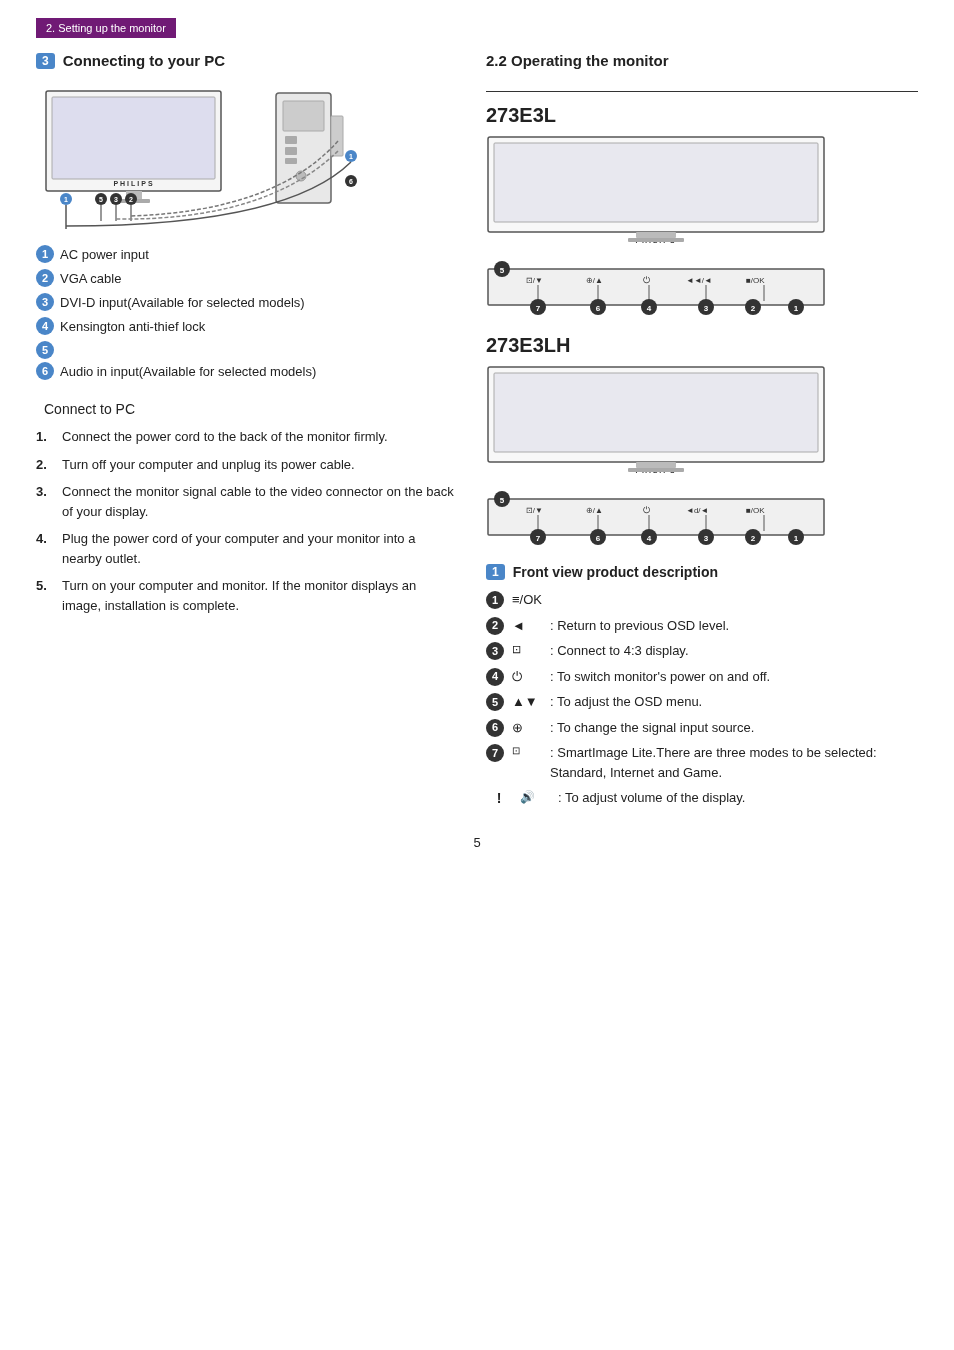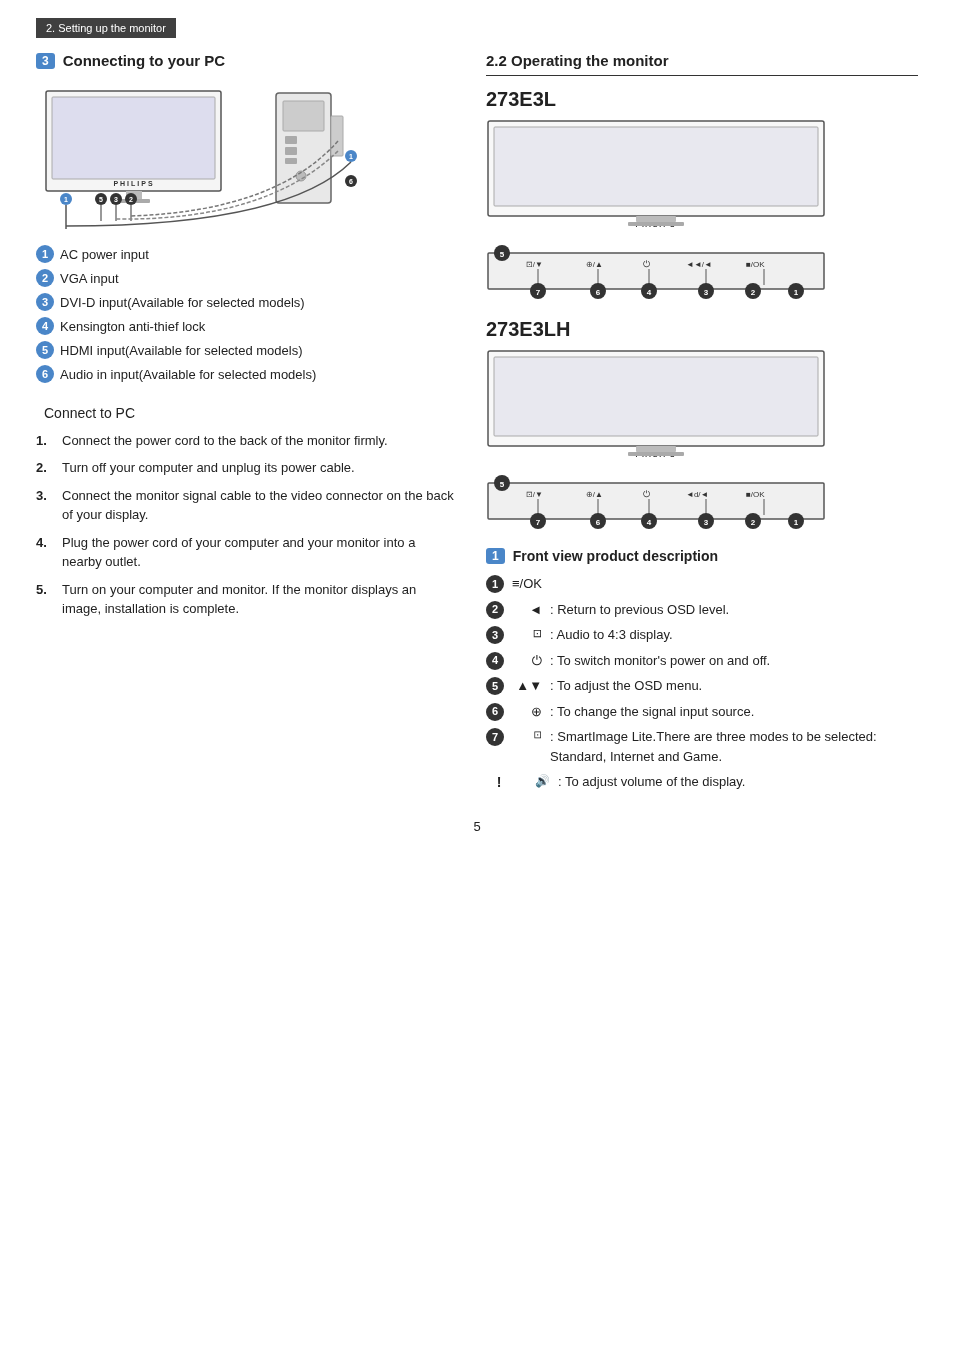--- a/index.html
+++ b/index.html
@@ -15,21 +15,21 @@
 
     .page-wrapper {
       width: 954px;
       min-height: 1350px;
       padding: 18px 36px 30px 36px;
       position: relative;
     }
 
     
     .header-bar {
-      background: #404040;
+      background: #701a75;
       color: #fff;
       font-size: 11px;
       padding: 4px 10px;
       margin-bottom: 14px;
       display: inline-block;
     }
 
     
     .two-col {
       display: flex;
@@ -157,21 +157,21 @@
     .desc-list li {
       display: flex;
       align-items: flex-start;
       gap: 8px;
       margin-bottom: 6px;
       line-height: 1.5;
     }
 
     .desc-icon-cell {
       min-width: 30px;
-      text-align: right;
+      text-align: left;
       font-size: 13px;
     }
 
     .desc-text {
       flex: 1;
     }
 
     
     .page-num {
       text-align: center;
@@ -252,33 +252,32 @@
         </svg>
       </div>
 
       <ul class="conn-list">
         <li>
           <span class="num-circle">1</span>
           <span>AC power input</span>
         </li>
         <li>
           <span class="num-circle">2</span>
-          <span>VGA input</span>
+          <span>VGA cable</span>
         </li>
         <li>
           <span class="num-circle">3</span>
           <span>DVI-D input(Available for selected models)</span>
         </li>
         <li>
           <span class="num-circle">4</span>
           <span>Kensington anti-thief lock</span>
         </li>
         <li>
           <span class="num-circle">5</span>
-          <span>HDMI input(Available for selected models)</span>
         </li>
         <li>
           <span class="num-circle">6</span>
           <span>Audio in input(Available for selected models)</span>
         </li>
       </ul>
 
       <div class="connect-pc-title">Connect to PC</div>
 
       <ol class="steps-list">
@@ -301,21 +300,21 @@
         <li>
           <span class="step-num">5.</span>
           <span>Turn on your computer and monitor. If the monitor displays an image, installation is complete.</span>
         </li>
       </ol>
 
     </div>
 
     <div class="right-col">
 
-      <div style="border-bottom:1.5px solid #333;padding-bottom:6px;margin-bottom:12px;">
+      <div style="border-bottom:1.5px solid #333;padding-bottom:22px;margin-bottom:12px;">
         <span class="operating-title" style="border-bottom:none;">2.2  Operating the monitor</span>
       </div>
 
       <div>
         <div class="model-name">273E3L</div>
 
         <div style="width:340px; margin-bottom:4px;">
           <svg width="340" height="115" viewBox="0 0 340 115">
 
             <rect x="2" y="2" width="336" height="95" rx="2" fill="#f8f8f8" stroke="#555" stroke-width="1.5"></rect>
@@ -439,21 +438,21 @@
           <span class="desc-icon-cell">≡/OK</span>
         </li>
         <li>
           <span class="num-circle dark">2</span>
           <span class="desc-icon-cell">◄</span>
           <span class="desc-text">: Return to previous OSD level.</span>
         </li>
         <li>
           <span class="num-circle dark">3</span>
           <span class="desc-icon-cell" style="font-size:11px;">⊡</span>
-          <span class="desc-text">: Audio to 4:3 display.</span>
+          <span class="desc-text">: Connect to 4:3 display.</span>
         </li>
         <li>
           <span class="num-circle dark">4</span>
           <span class="desc-icon-cell" style="font-size:13px;">⏻</span>
           <span class="desc-text">: To switch monitor's power on and off.</span>
         </li>
         <li>
           <span class="num-circle dark">5</span>
           <span class="desc-icon-cell">▲▼</span>
           <span class="desc-text">: To adjust the OSD menu.</span>

